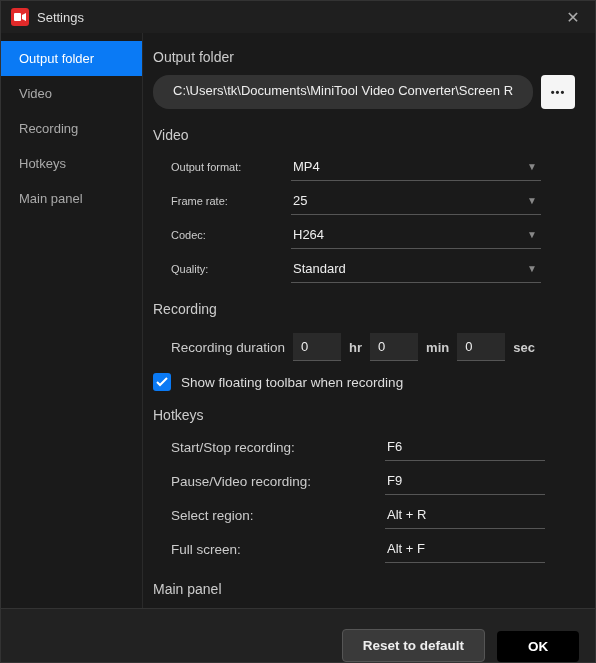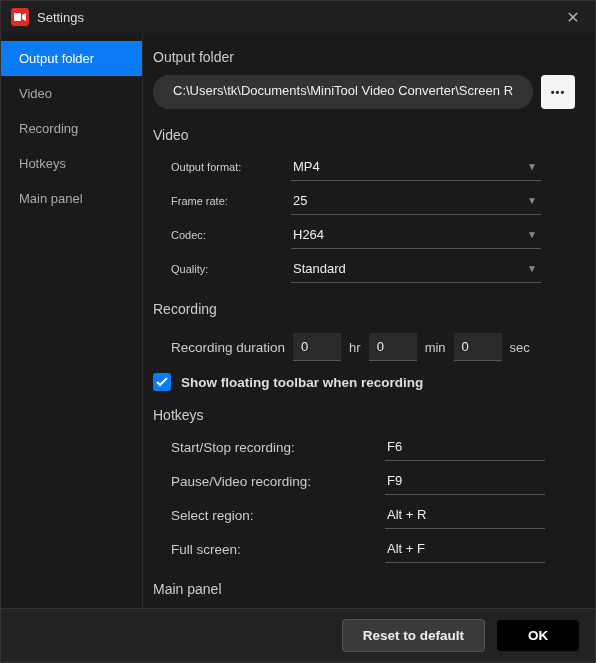--- a/index.html
+++ b/index.html
@@ -137,29 +137,28 @@
   }
   .num-input {
     width:48px;
     background:#2a2a2a;
     border:none;
     border-bottom:1px solid #555;
     padding:6px 8px;
     color:#eee;
     font-size:13px;
   }
-  .unit { color:#ccc; font-size:13px; }
+  .unit { color:#ccc; font-size:13px;font-weight:bold; }
   .check-row {
     display:flex;
     align-items:center;
     gap:10px;
     margin:8px 0 16px 0;
     font-size:13.5px;
     color:#ddd;
-    font-weight:bold;
   }
   .checkbox {
     width:18px;height:18px;
     background:#0a7af5;
     border-radius:3px;
     display:flex;align-items:center;justify-content:center;
     cursor:pointer;
   }
   .checkbox svg { display:block; }
   .hotkey-row {
@@ -180,21 +179,21 @@
     padding:6px 2px;
     color:#eee;
     font-size:13px;
     max-width:160px;
   }
   .footer {
     height:54px;
     background:#222;
     border-top:1px solid #333;
     display:flex;
-    align-items:center;
+    align-items:flex-end;
     justify-content:flex-end;
     gap:12px;
     padding:0 16px;
   }
   .btn {
     padding:8px 20px;
     border-radius:4px;
     font-size:13.5px;
     font-weight:600;
     cursor:pointer;

